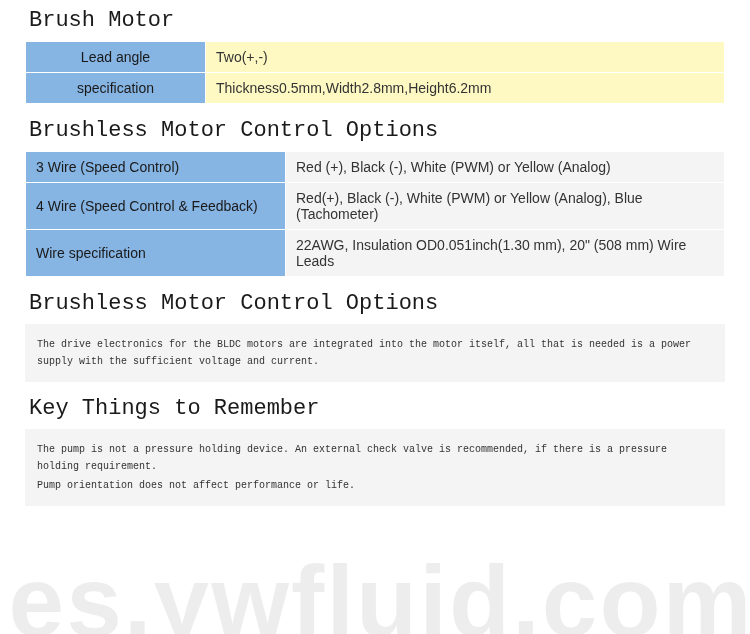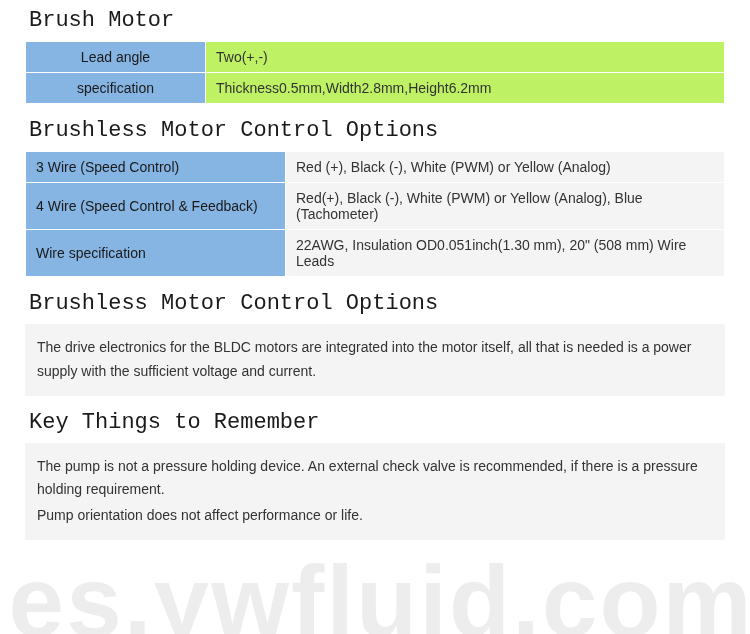--- a/index.html
+++ b/index.html
@@ -30,38 +30,39 @@
     vertical-align: middle;
   }
   
   .tbl-brush .label-cell {
     width: 180px;
     background: #86b4e3;
     text-align: center;
     color: #1a1a1a;
   }
   .tbl-brush .value-cell {
-    background: #bef264;
+    background: #fef9c3;
   }
   
   .tbl-bldc .label-cell {
     width: 260px;
     background: #86b4e3;
     color: #1a1a1a;
   }
   .tbl-bldc .value-cell {
     background: #f4f4f4;
   }
   
   .info-box {
     background: #f4f4f4;
     padding: 10px 12px;
     line-height: 1.7;
-    font-size: 14px;
+    font-size: 10px;
     color: #333;
+    font-family: Liberation Mono, monospace;
   }
   .info-box p { margin: 2px 0; }
   
   .watermark {
     position: absolute;
     left: 12px; right: 0; bottom: 0;
     height: 220px;
     display: flex;
     align-items: flex-end;
     justify-content: center;

